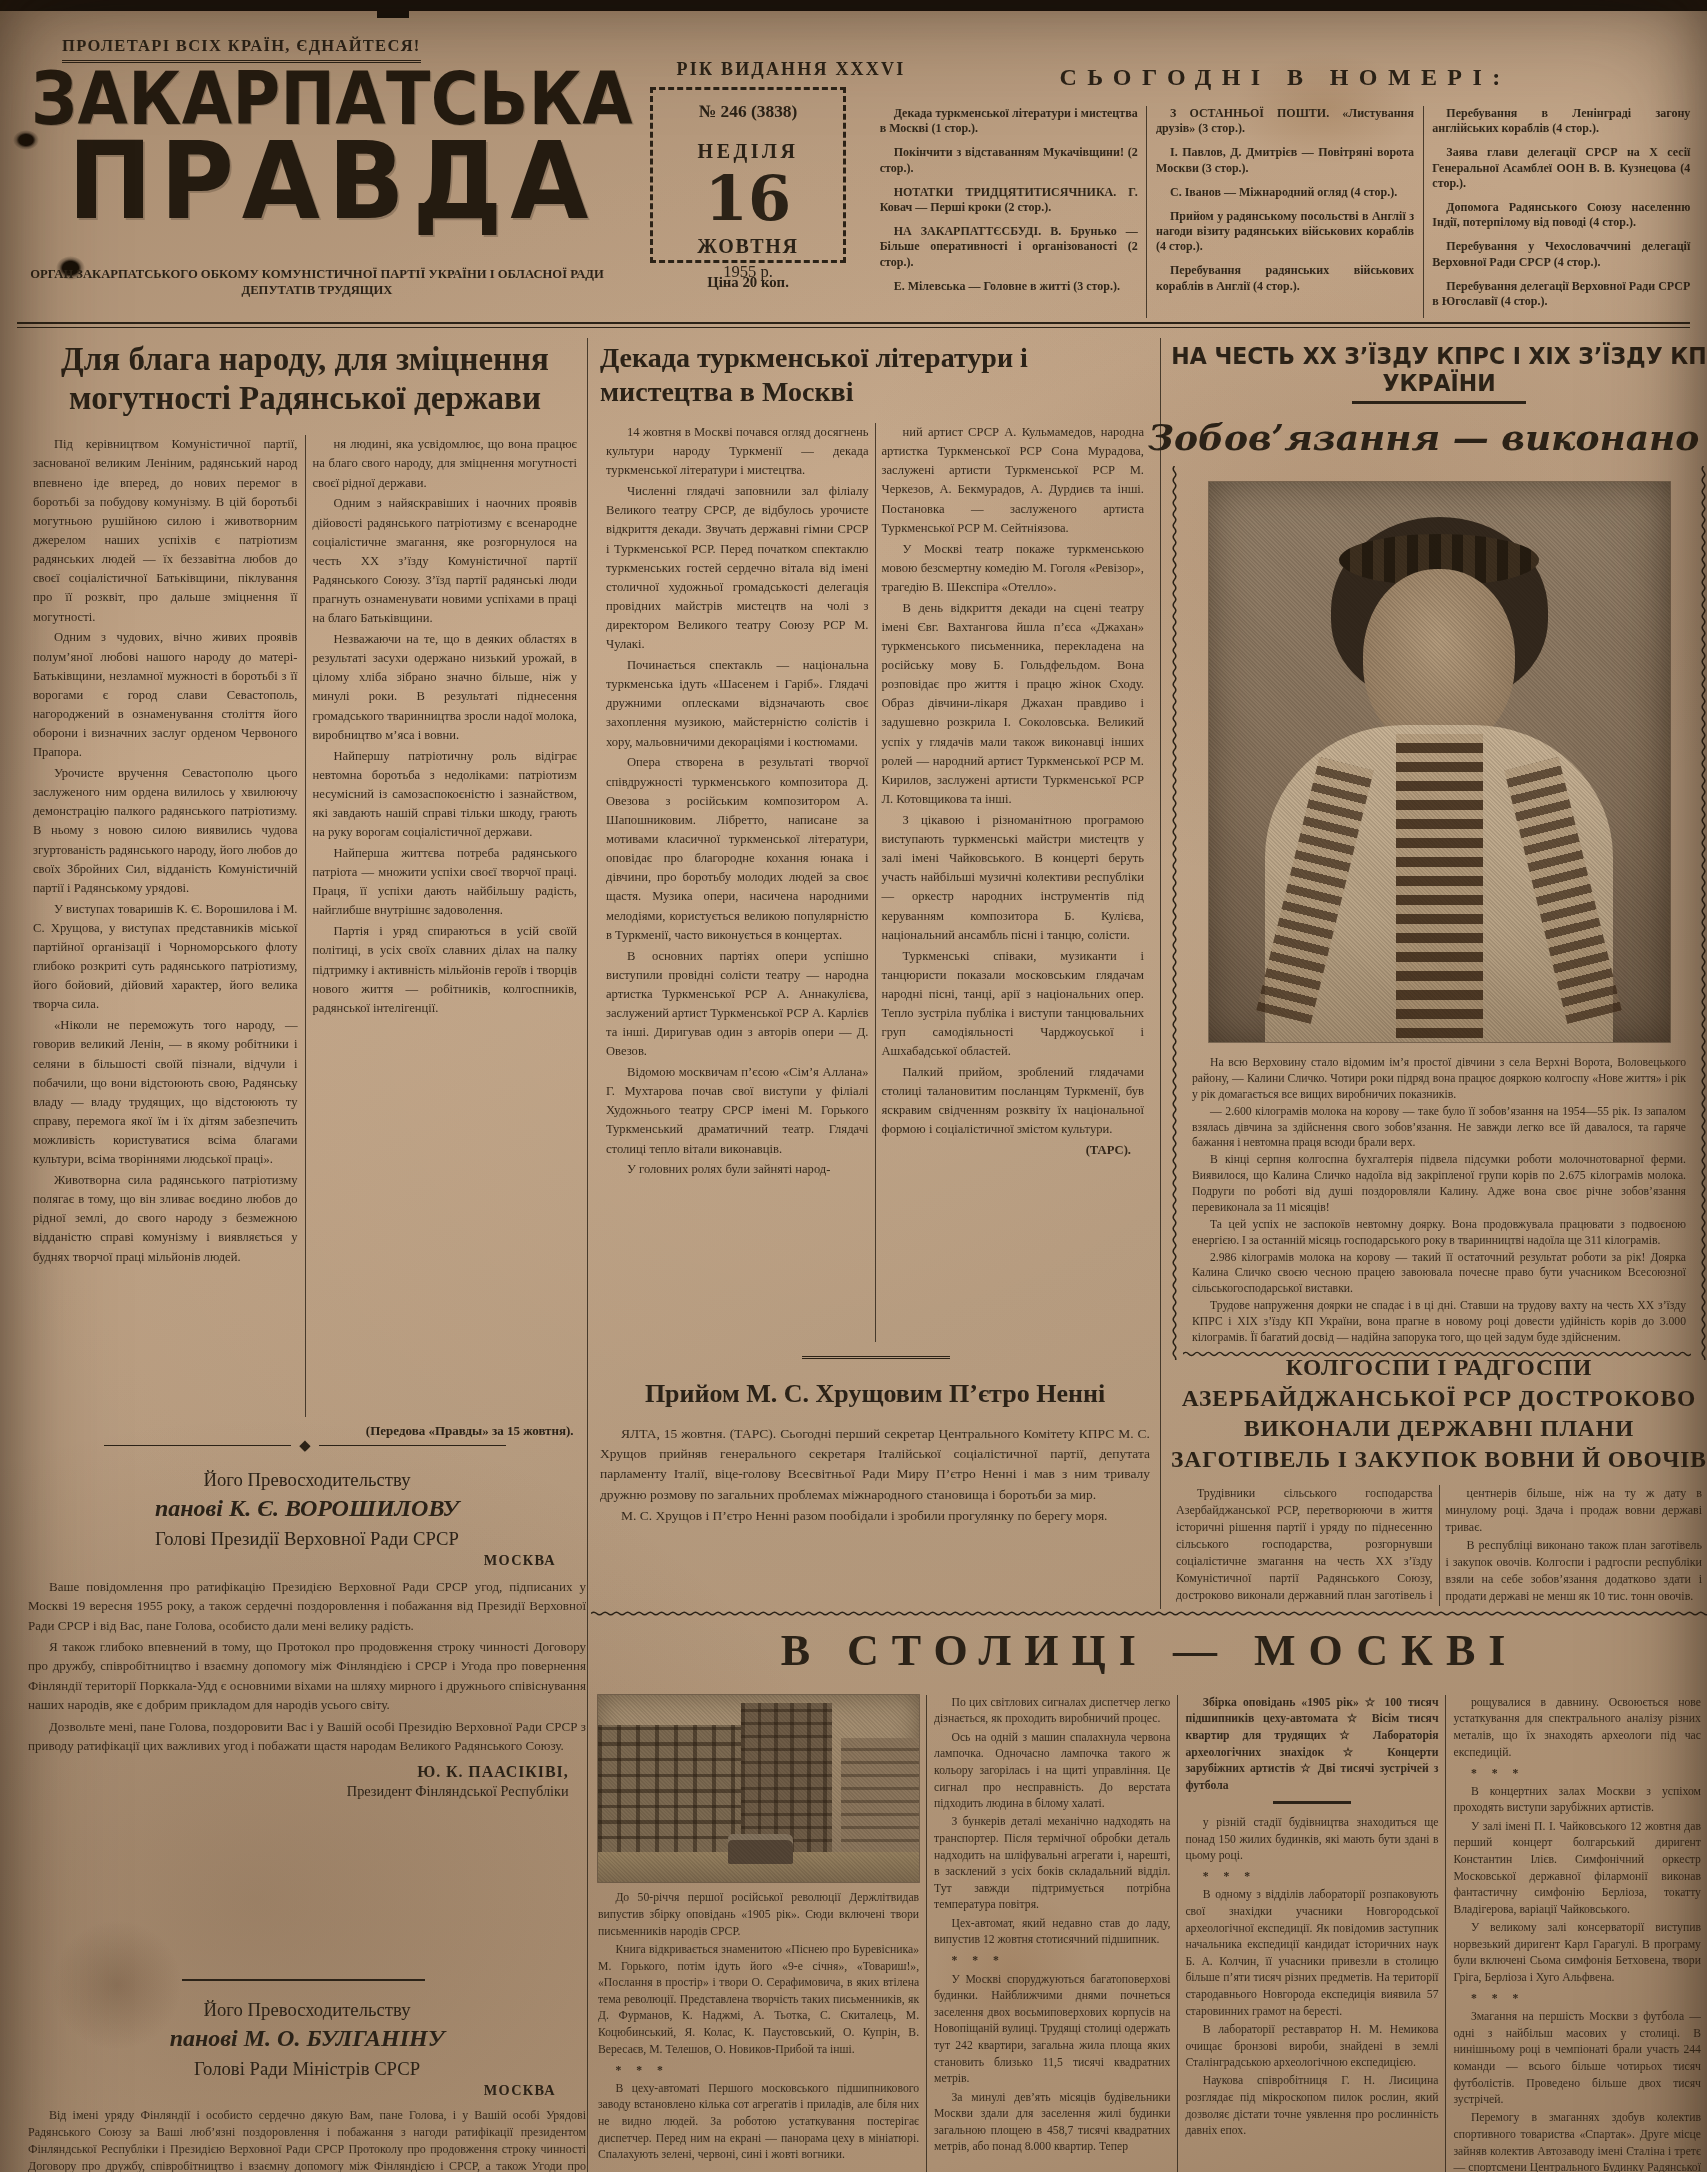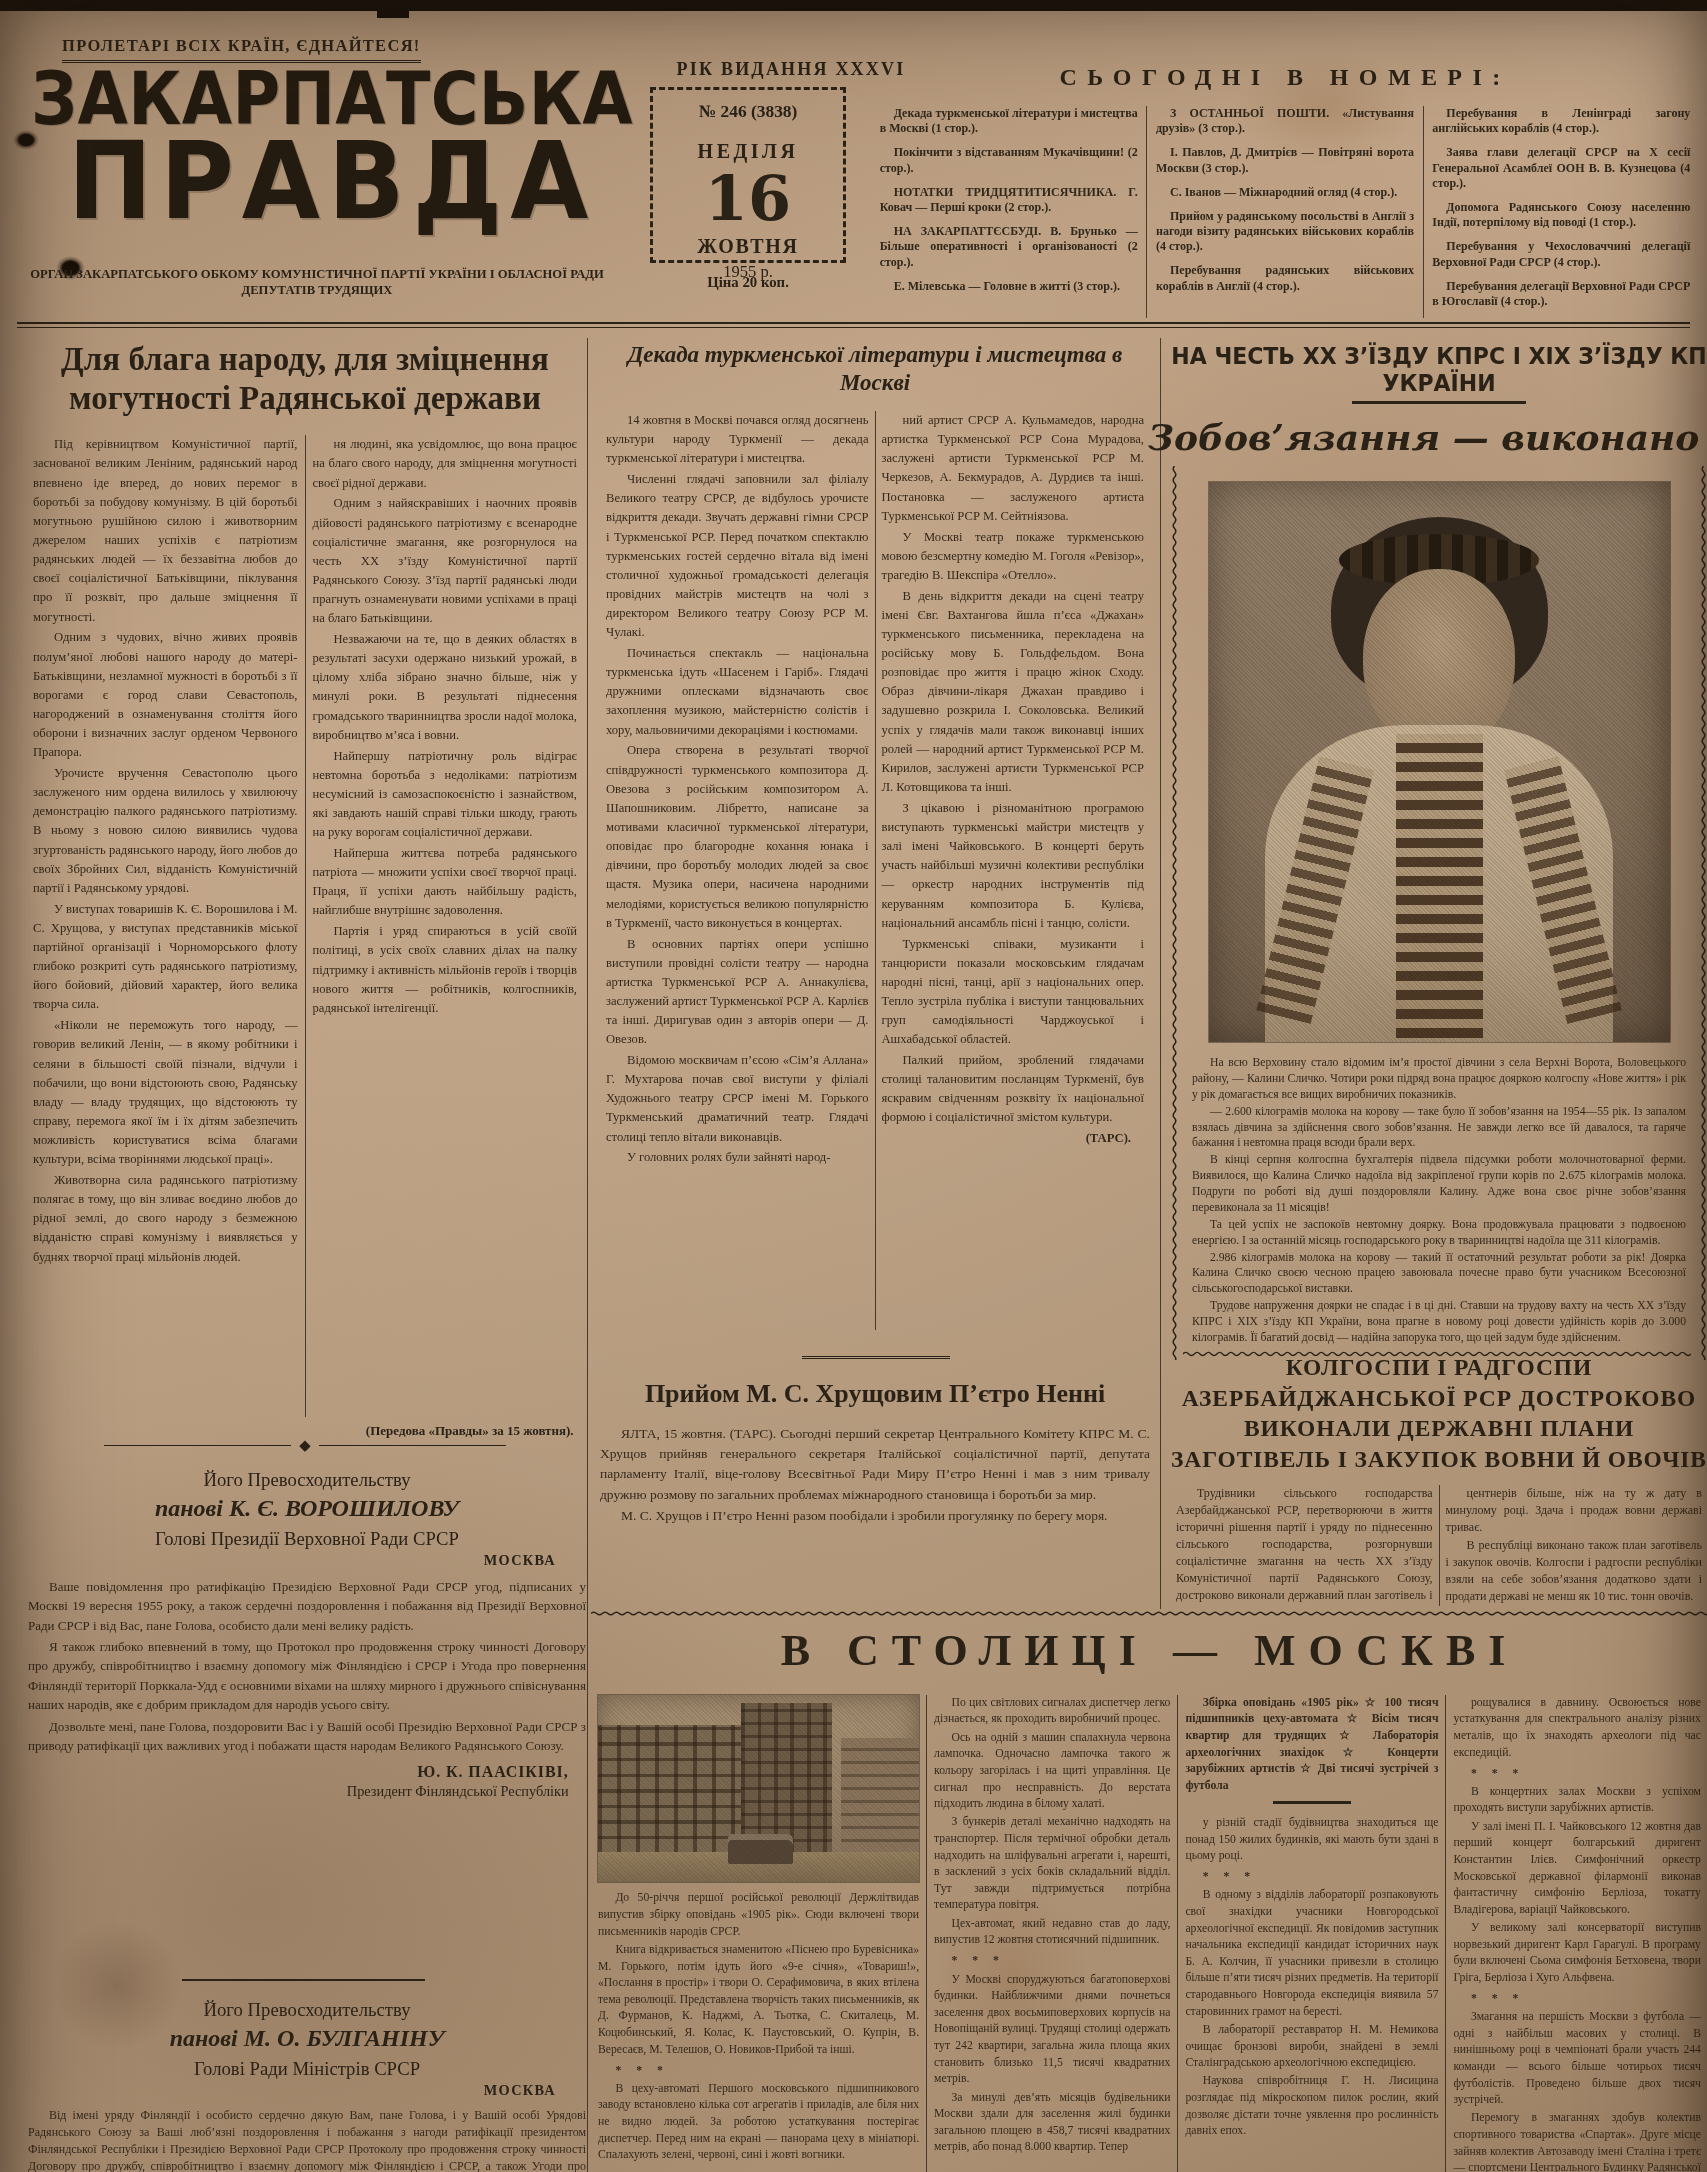--- a/index.html
+++ b/index.html
@@ -103,21 +103,21 @@
   .letter .body p{font-size:13px;line-height:1.5;}
   .letter-2 .body p{font-size:12px;line-height:1.42;}
   .sig{margin-top:7px;text-align:right;padding-right:17.4px;}
   .sig .nm{font-weight:bold;font-size:16px;letter-spacing:0.9px;}
   .sig .tt{font-size:14.3px;margin-top:2.6px;}
   .midrule{position:absolute;left:182px;width:243px;height:2.2px;background:var(--ink);}
   .midrule-letters{top:1979px;}
 
   
   .turkmen{position:absolute;left:600px;top:341px;width:550px;}
-  .turkmen h2{font-size:23px;line-height:1.2;text-align:center;font-weight:bold;margin-bottom:14.8px;font-style:italic;}
+  .turkmen h2{font-size:28px;line-height:1.2;text-align:left;font-weight:bold;margin-bottom:14.8px;}
   .tk-cols{display:flex;height:919px;overflow:hidden;}
   .tk-cols > div{flex:1;padding:0 6px;}
   .tk-cols > div + div{border-left:0.9px solid var(--rule);}
   .rule-short{position:absolute;left:799px;top:1356px;width:148px;height:2.6px;border-top:1.7px solid var(--ink);border-bottom:0.9px solid var(--ink);}
   .nenni{position:absolute;left:600px;top:1379px;width:550px;}
   .nenni h2{font-size:26px;text-align:center;font-weight:bold;margin-bottom:14.8px;}
   .nenni .body p{font-size:13.5px;line-height:1.5;}
 
   
   .oblig{position:absolute;left:1170px;top:344px;width:538px;}
@@ -227,21 +227,21 @@
       <div>
           <p>З ОСТАННЬОЇ ПОШТИ. «Листування друзів» (3 стор.).</p>
           <p>І. Павлов, Д. Дмитрієв — Повітряні ворота Москви (3 стор.).</p>
           <p>С. Іванов — Міжнародний огляд (4 стор.).</p>
           <p>Прийом у радянському посольстві в Англії з нагоди візиту радянських військових кораблів (4 стор.).</p>
           <p>Перебування радянських військових кораблів в Англії (4 стор.).</p>
         </div>
       <div>
           <p>Перебування в Ленінграді загону англійських кораблів (4 стор.).</p>
           <p>Заява глави делегації СРСР на X сесії Генеральної Асамблеї ООН В. В. Кузнецова (4 стор.).</p>
-          <p>Допомога Радянського Союзу населенню Індії, потерпілому від поводі (1 стор.).</p>
+          <p>Допомога Радянського Союзу населенню Індії, потерпілому від поводі (4 стор.).</p>
           <p>Перебування у Чехословаччині делегації Верховної Ради СРСР (4 стор.).</p>
           <p>Перебування делегації Верховної Ради СРСР в Югославії (4 стор.).</p>
         </div>
     </div>
   </div>
 
   <div class="rule-double"></div>
   <div class="vr vr-left"></div>
   <div class="vr vr-right"></div>
 

